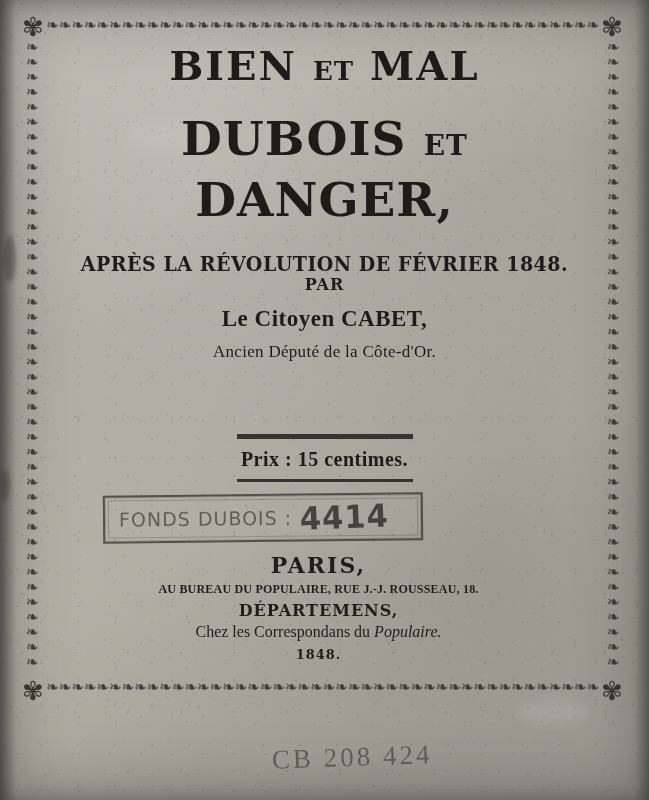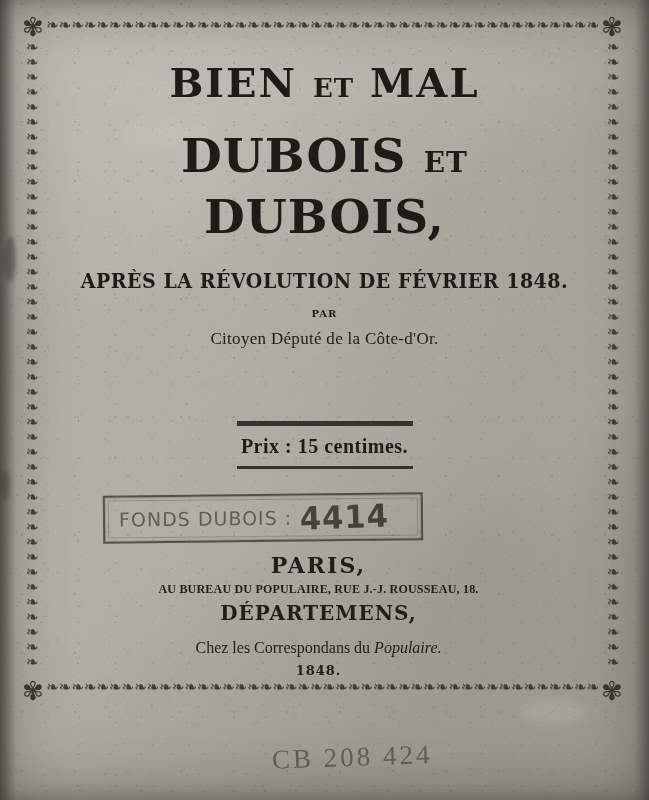--- a/index.html
+++ b/index.html
@@ -99,21 +99,21 @@
     opacity: .9;
   }
   .corner.tl { left: -4px;  top: -6px; }
   .corner.tr { right: -4px; top: -6px; }
   .corner.bl { left: -4px;  bottom: -6px; }
   .corner.br { right: -4px; bottom: -6px; }
 
   
   #content {
     position: absolute;
-    left: 60px; right: 60px; top: 52px;
+    left: 60px; right: 60px; top: 35px;
     text-align: center;
     color: #1e1c19;
   }
 
   .t-line1 {
     font-family: "DejaVu Serif", serif;
     font-weight: bold;
     font-size: 40px;
     letter-spacing: 2px;
     line-height: 46px;
@@ -136,23 +136,22 @@
     font-family: "DejaVu Serif", serif;
     font-weight: bold;
     font-size: 19px;
     letter-spacing: .5px;
     margin-top: 26px;
     transform: scaleY(1.06);
   }
   .t-par {
     font-family: "DejaVu Serif", serif;
     font-weight: bold;
-    font-size: 10px;
-    letter-spacing: 1px;
-    margin-top: 16px;
+    font-size: 16px;
+    letter-spacing: 1px;
   }
   .t-author {
     font-family: "Liberation Serif", serif;
     font-weight: bold;
     font-size: 23px;
     letter-spacing: .5px;
     margin-top: 12px;
   }
   .t-role {
     font-family: "Liberation Serif", serif;
@@ -236,28 +235,28 @@
   .imp-addr {
     font-family: "Liberation Serif", serif;
     font-weight: bold;
     font-size: 12px;
     letter-spacing: .2px;
     margin-top: 4px;
   }
   .imp-dep {
     font-family: "DejaVu Serif", serif;
     font-weight: bold;
-    font-size: 20px;
+    font-size: 16px;
     letter-spacing: 1px;
     margin-top: 4px;
   }
   .imp-corr {
     font-family: "Liberation Serif", serif;
     font-size: 16px;
-    margin-top: 14px;
+    margin-top: 3px;
   }
   .imp-corr i { font-style: italic; }
   .imp-year {
     font-family: "DejaVu Serif", serif;
     font-weight: bold;
     font-size: 13px;
     letter-spacing: 1px;
     margin-top: 6px;
   }
 
@@ -401,29 +400,30 @@
 
     <div class="t-line1">
       <span>BIEN</span>
       <span class="sm">ET</span>
       <span>MAL</span>
     </div>
 
     <div class="t-line2">
       <span>DUBOIS</span>
       <span class="sm">ET</span>
-      <span>DUBOIS,</span>
+      <span>DANGER,</span>
     </div>
 
     <div class="t-sub">APRÈS LA RÉVOLUTION DE FÉVRIER 1848.</div>
 
     <div class="t-par">PAR</div>
 
-
-    <div class="t-role">Citoyen Député de la Côte-d'Or.</div>
+    <div class="t-author">Le Citoyen CABET,</div>
+
+    <div class="t-role">Ancien Député de la Côte-d'Or.</div>
 
     <div id="price-block">
       <div class="rule"></div>
       <div id="price-text">Prix : 15 centimes.</div>
       <div class="rule thin"></div>
     </div>
   </div>
 
   <div id="stamp">
     <div id="stamp-inner">

